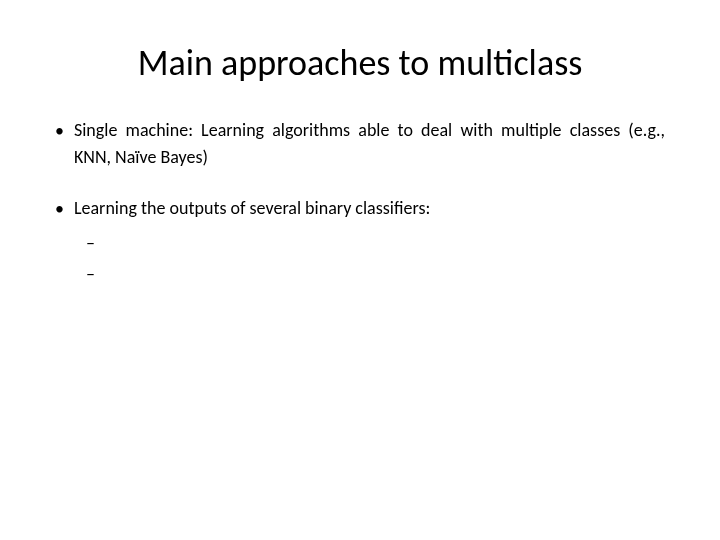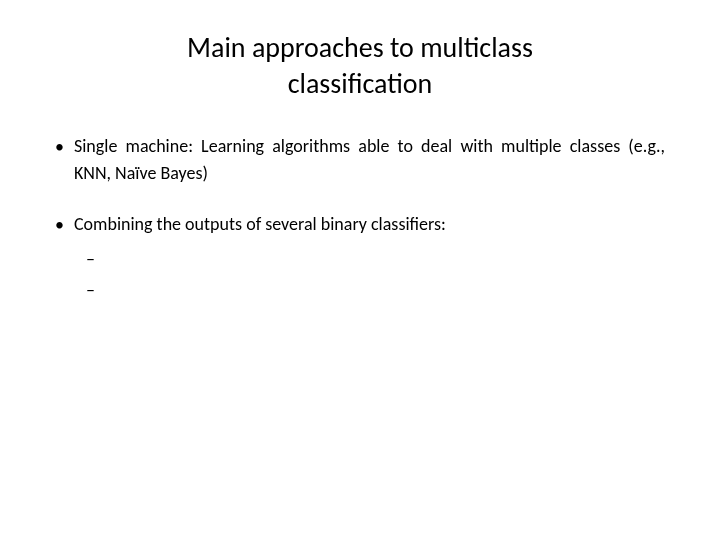--- a/index.html
+++ b/index.html
@@ -20,25 +20,26 @@
       width: 720px;
       height: 540px;
       padding: 30px 55px 30px 55px;
       display: flex;
       flex-direction: column;
       justify-content: flex-start;
     }
 
     .title {
       text-align: center;
-      font-size: 28px;
+      font-size: 36px;
       font-weight: normal;
       color: #000000;
       line-height: 1.3;
       margin-bottom: 30px;
+      margin-top: 10px;
     }
 
     .content {
       font-size: 18px;
       color: #000000;
       line-height: 1.5;
     }
 
     .bullet-item {
       display: flex;
@@ -79,36 +80,35 @@
       flex-shrink: 0;
     }
   </style>
 </head>
 <body>
 
 <div class="slide">
 
   <h1 class="title">
     <span>Main approaches to multiclass</span><br>
-    <span>classification</span>
   </h1>
 
   <div class="content">
 
     <div class="bullet-item">
       <span class="bullet-dot">•</span>
       <div class="bullet-text">
         <span class="bold">Single machine:</span><span> Learning algorithms able to deal with multiple classes (e.g., KNN, Naïve Bayes)</span>
       </div>
     </div>
 
     <div class="bullet-item">
       <span class="bullet-dot">•</span>
       <div class="bullet-text">
-        <span>Combining the outputs of several binary classifiers:</span>
+        <span>Learning the outputs of several binary classifiers:</span>
         <div class="sub-bullets">
           <div class="sub-bullet-item">
             <span class="sub-bullet-dash">–</span>
           </div>
           <div class="sub-bullet-item">
             <span class="sub-bullet-dash">–</span>
           </div>
         </div>
       </div>
     </div>

